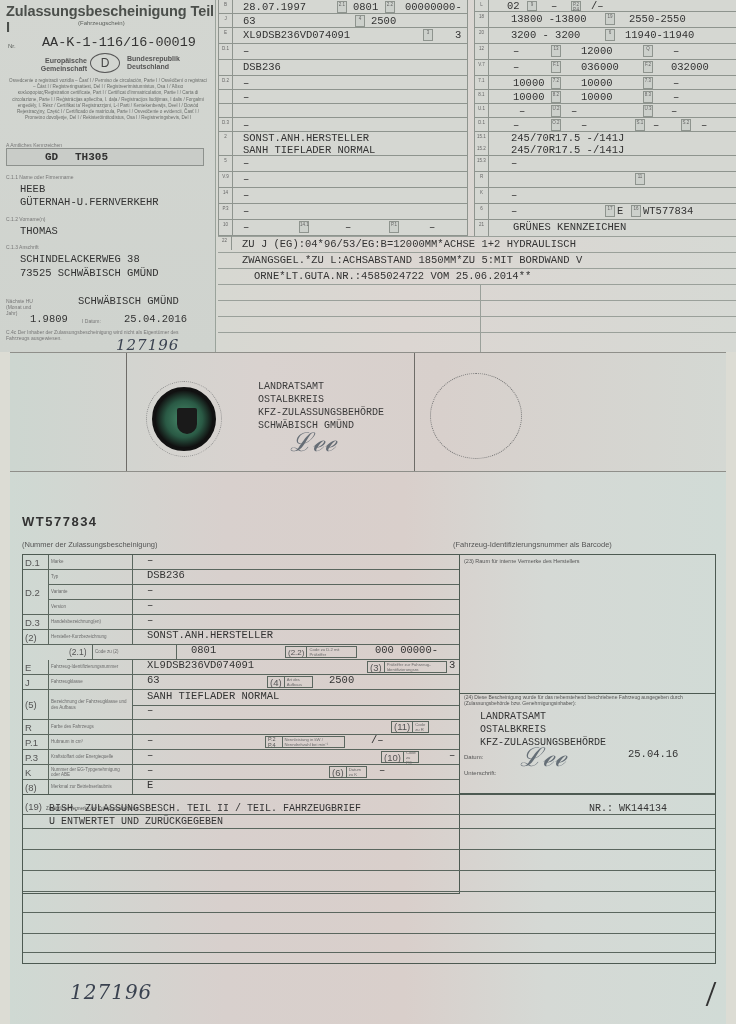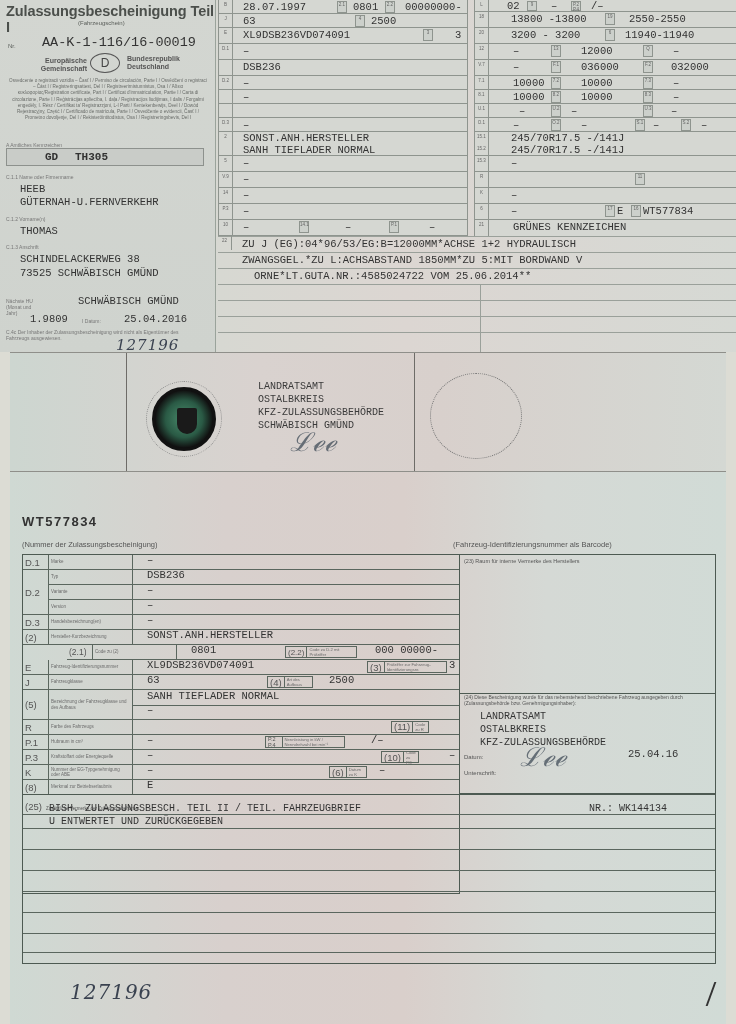--- a/index.html
+++ b/index.html
@@ -490,21 +490,21 @@
       <div>KFZ-ZULASSUNGSBEHÖRDE</div>
     </div>
     <div class="sig" style="left:60px;top:44px;font-size:26px;">ℒℯℯ</div>
     <div class="box24-date mono">25.04.16</div>
     <div class="box24-label" style="top:60px;">Datum:</div>
     <div class="box24-label" style="top:76px;">Unterschrift:</div>
   </div>
 
   <div class="box25">
     <div class="box25-title">
-      <span class="code">(25)</span><span class="lbl">Zusätzliche Vermerke der Zulassungsbehörde:</span>
+      <span class="code">(19)</span><span class="lbl">Zusätzliche Vermerke der Zulassungsbehörde:</span>
     </div>
     <div class="b25-line mono" style="left:26px;top:8px;">BISH. ZULASSUNGSBESCH. TEIL II / TEIL. FAHRZEUGBRIEF</div>
     <div class="b25-line mono" style="left:566px;top:8px;">NR.: WK144134</div>
     <div class="b25-rule" style="top:19px;"></div>
     <div class="b25-line mono" style="left:26px;top:21px;">U ENTWERTET UND ZURÜCKGEGEBEN</div>
     <div class="b25-rule" style="top:33px;"></div>
     <div class="b25-rule" style="top:54px;"></div>
     <div class="b25-rule" style="top:75px;"></div>
     <div class="b25-rule" style="top:96px;"></div>
     <div class="b25-rule" style="top:117px;"></div>

